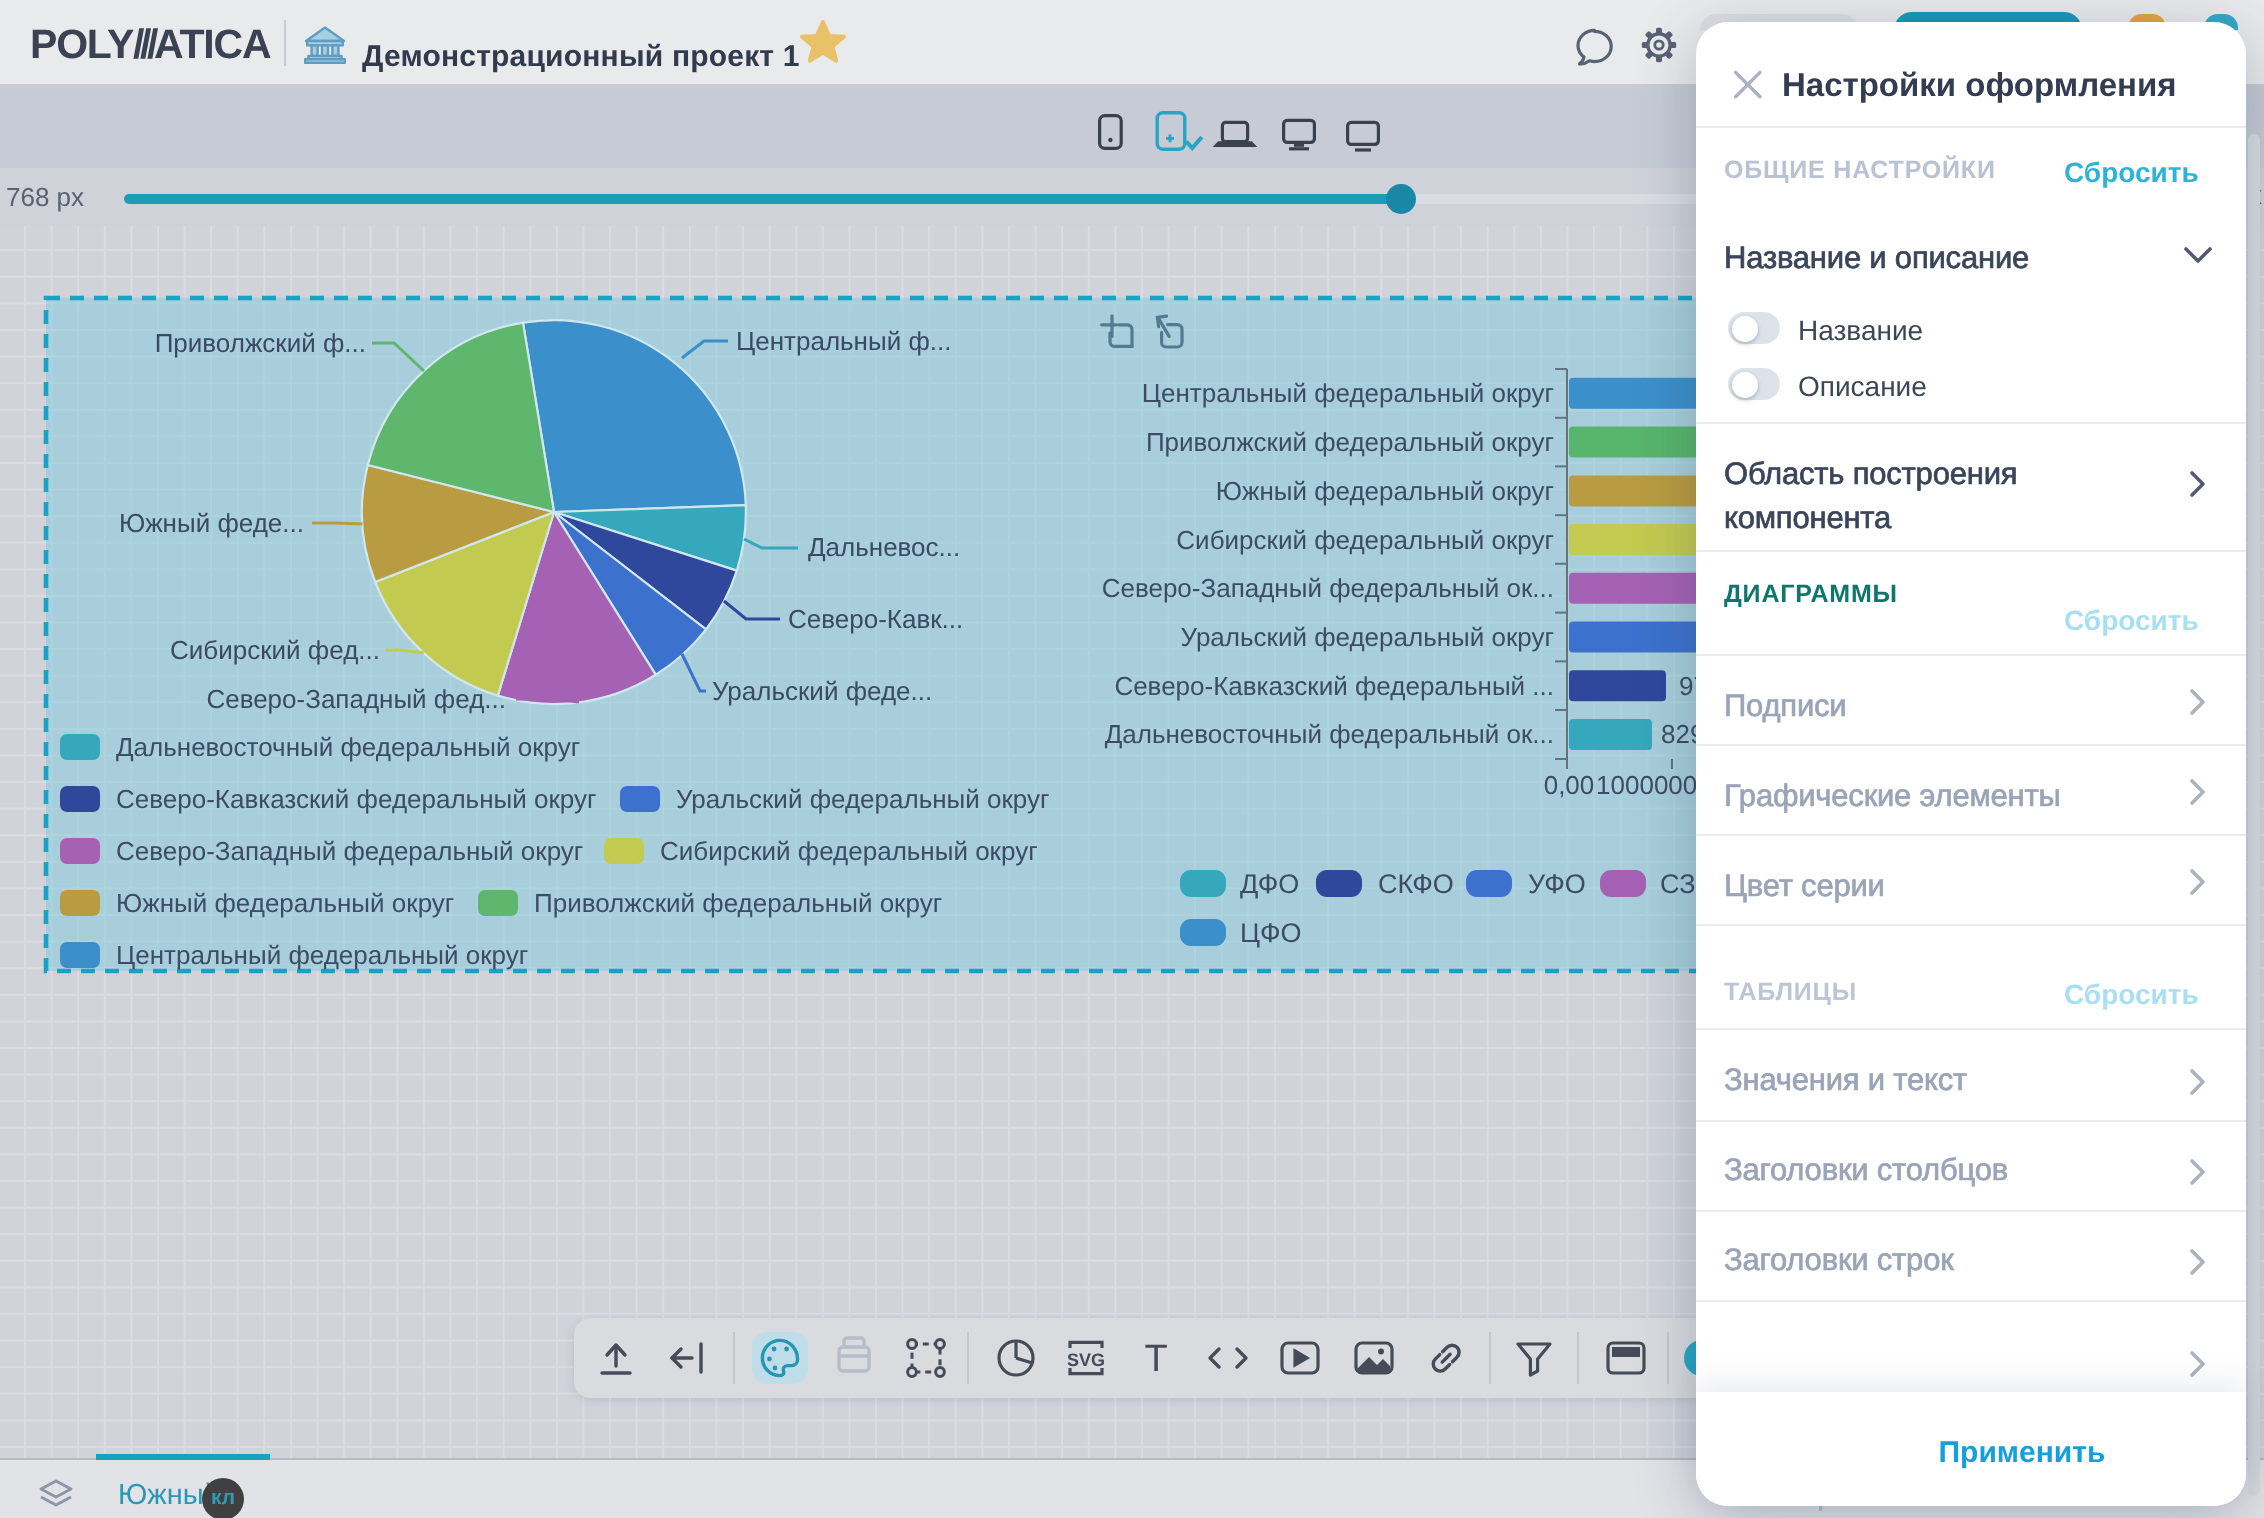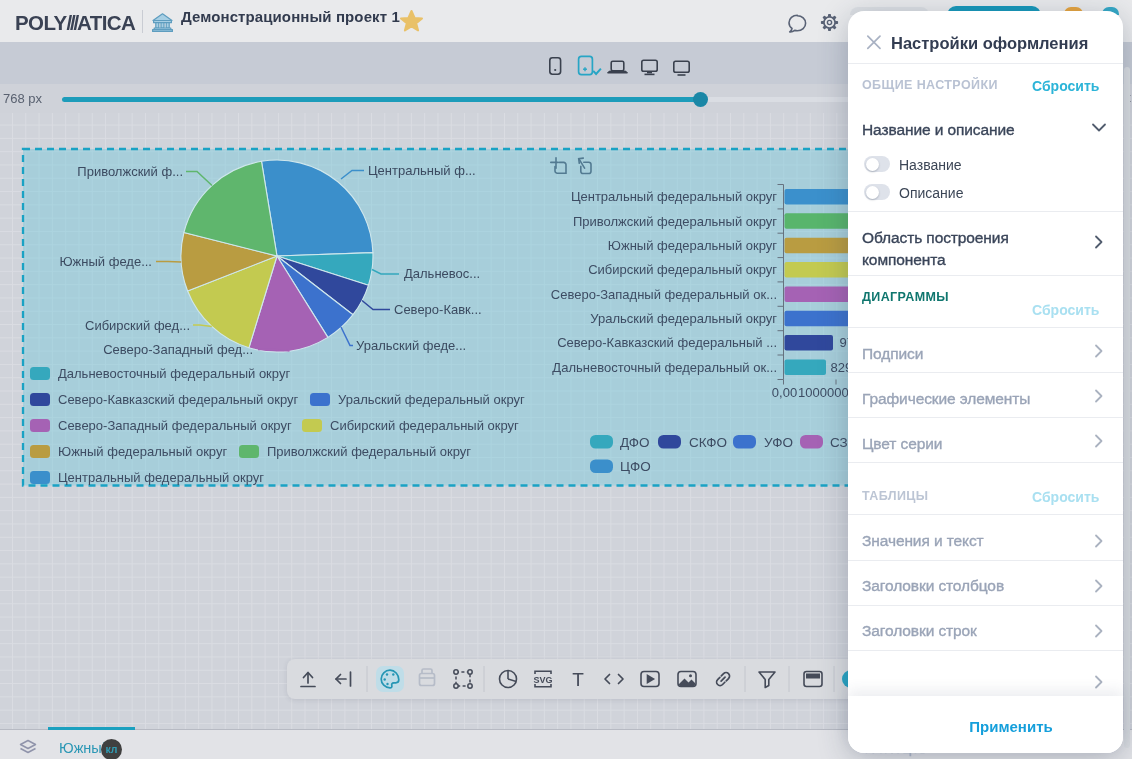--- a/index.html
+++ b/index.html
@@ -74,21 +74,21 @@
     <rect x="828.0" y="13.9" width="3" height="3.2" rx="0.8" fill="#596275" transform="rotate(0 829.5 22.5)"></rect>
       <rect x="828.0" y="13.9" width="3" height="3.2" rx="0.8" fill="#596275" transform="rotate(45 829.5 22.5)"></rect>
       <rect x="828.0" y="13.9" width="3" height="3.2" rx="0.8" fill="#596275" transform="rotate(90 829.5 22.5)"></rect>
       <rect x="828.0" y="13.9" width="3" height="3.2" rx="0.8" fill="#596275" transform="rotate(135 829.5 22.5)"></rect>
       <rect x="828.0" y="13.9" width="3" height="3.2" rx="0.8" fill="#596275" transform="rotate(180 829.5 22.5)"></rect>
       <rect x="828.0" y="13.9" width="3" height="3.2" rx="0.8" fill="#596275" transform="rotate(225 829.5 22.5)"></rect>
       <rect x="828.0" y="13.9" width="3" height="3.2" rx="0.8" fill="#596275" transform="rotate(270 829.5 22.5)"></rect>
       <rect x="828.0" y="13.9" width="3" height="3.2" rx="0.8" fill="#596275" transform="rotate(315 829.5 22.5)"></rect>
   </g>
 </svg>
-<div class="abs" style="left:181px;top:8px;font-size:15px;font-weight:700;color:#323b4e;letter-spacing:0.1px;z-index:31;">Демонстрационный проект 1</div>
+<div class="abs" style="left:181px;top:20px;font-size:15px;font-weight:700;color:#323b4e;letter-spacing:0.1px;z-index:31;">Демонстрационный проект 1</div>
 
 <div class="abs" style="left:850px;top:6.5px;width:79px;height:8px;border-radius:8px 8px 0 0;background:#dcdfe3;z-index:32;"></div>
 <div class="abs" style="left:947px;top:6px;width:94px;height:9px;border-radius:9px 9px 0 0;background:#1798ba;z-index:32;"></div>
 <div class="abs" style="left:1064px;top:6.5px;width:19px;height:8px;border-radius:7px 7px 0 0;background:#e7a43e;z-index:32;"></div>
 <div class="abs" style="left:1102px;top:7px;width:17px;height:8px;border-radius:7px 7px 0 0;background:#35a8c6;z-index:32;"></div>
 
 <svg class="abs" style="left:0;top:42px;z-index:7;" width="1132" height="42" viewBox="0 0 1132 42">
   <g fill="none" stroke="#3a414e" stroke-width="1.6">
     <rect x="549.8" y="15.8" width="10.8" height="16.4" rx="2.6"></rect>
     <circle cx="555.2" cy="28" r="1.1" fill="#3a414e" stroke="none"></circle>

